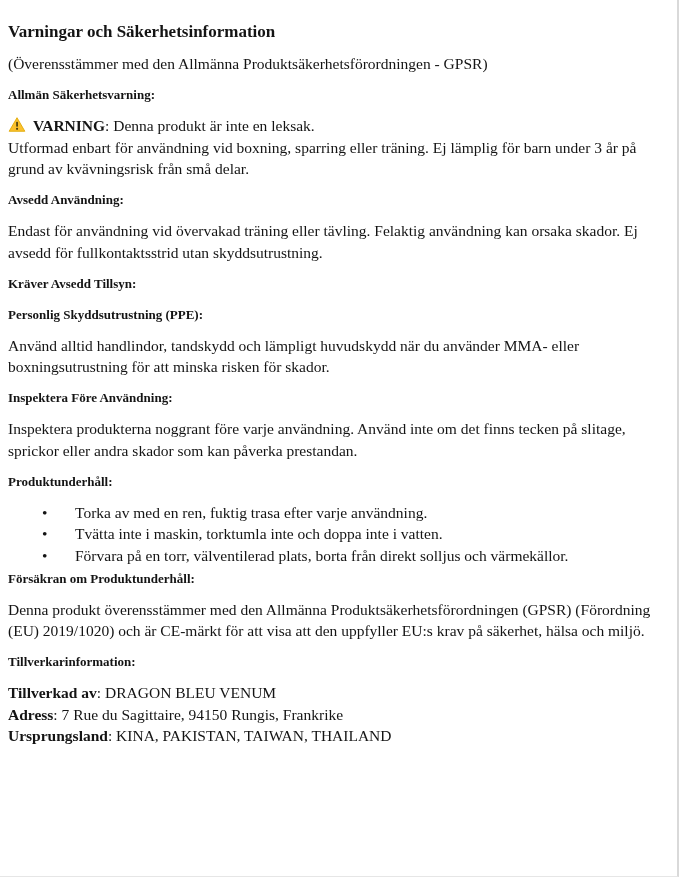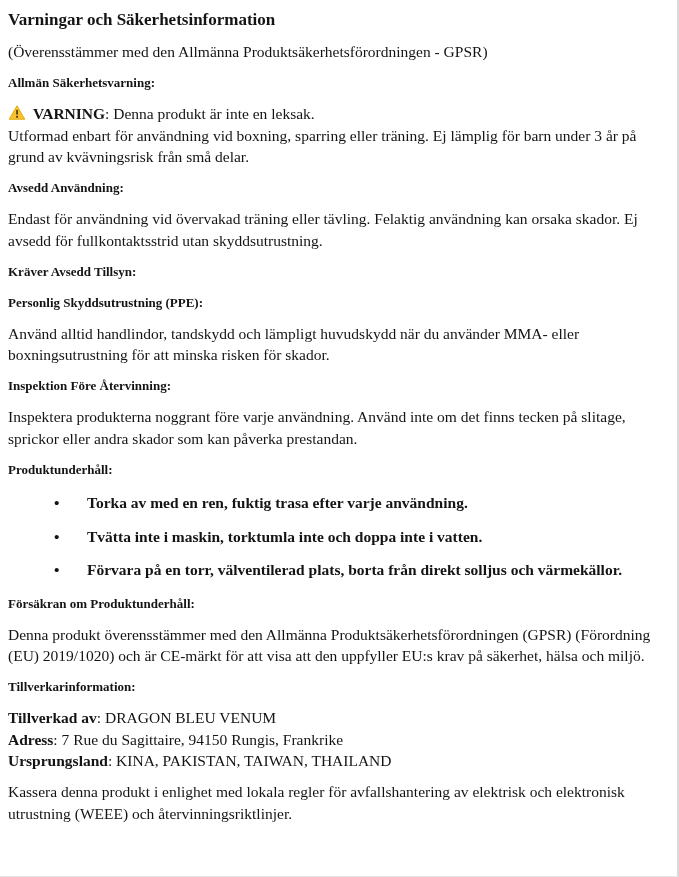--- a/index.html
+++ b/index.html
@@ -5,21 +5,21 @@
   html, body { margin: 0; padding: 0; background: #ffffff; }
   body {
     width: 679px; height: 877px; overflow: hidden;
     font-family: "Liberation Serif", "DejaVu Serif", serif;
     font-size: 15.5px; line-height: 21.5px; color: #141414;
     -webkit-font-smoothing: antialiased;
   }
   .doc {
     box-sizing: border-box;
     width: 679px; height: 877px;
-    padding: 9px 16px 0 8px;
+    padding: 21px 16px 0 8px;
     border-right: 2px solid #d9d9d9;
     border-bottom: 1px solid #e6e6e6;
     background: #ffffff;
   }
   h1.doc-title {
     font-size: 17px; line-height: 22px;
     font-weight: bold; margin: 0 0 10px 0;
   }
   p.para { margin: 0 0 9.5px 0; }
   h2.sec-heading {
@@ -30,21 +30,21 @@
     display: inline-block; width: 18px; height: 15px;
     vertical-align: -1px; margin-right: 7px;
   }
   .warn-icon svg { display: block; }
   b.inline-label { font-weight: bold; }
   ul.bullet-list {
     list-style: none;
     margin: 4px 0 1.5px 0; padding: 0;
   }
   ul.bullet-list li {
-    position: relative; padding-left: 67px; margin: 12px; font-weight: bold;
+    position: relative; padding-left: 67px; margin: 0;
   }
   ul.bullet-list li::before {
     content: "\2022";
     position: absolute; left: 34px; top: 0;
     font-size: 15.5px;
   }
 </style>
 </head>
 <body>
 
@@ -66,35 +66,34 @@
   </p>
 
   <h2 class="sec-heading">Avsedd Användning:</h2>
   <p class="para">Endast för användning vid övervakad träning eller tävling. Felaktig användning kan orsaka skador. Ej avsedd för fullkontaktsstrid utan skyddsutrustning.</p>
 
   <h2 class="sec-heading">Kräver Avsedd Tillsyn:</h2>
 
   <h2 class="sec-heading">Personlig Skyddsutrustning (PPE):</h2>
   <p class="para">Använd alltid handlindor, tandskydd och lämpligt huvudskydd när du använder MMA- eller boxningsutrustning för att minska risken för skador.</p>
 
-  <h2 class="sec-heading">Inspektion Före Återvinning:</h2>
+  <h2 class="sec-heading">Inspektera Före Användning:</h2>
   <p class="para">Inspektera produkterna noggrant före varje användning. Använd inte om det finns tecken på slitage, sprickor eller andra skador som kan påverka prestandan.</p>
 
   <h2 class="sec-heading">Produktunderhåll:</h2>
   <ul class="bullet-list">
     <li>Torka av med en ren, fuktig trasa efter varje användning.</li>
     <li>Tvätta inte i maskin, torktumla inte och doppa inte i vatten.</li>
     <li>Förvara på en torr, välventilerad plats, borta från direkt solljus och värmekällor.</li>
   </ul>
 
   <h2 class="sec-heading">Försäkran om Produktunderhåll:</h2>
   <p class="para">Denna produkt överensstämmer med den Allmänna Produktsäkerhetsförordningen (GPSR) (Förordning (EU) 2019/1020) och är CE-märkt för att visa att den uppfyller EU:s krav på säkerhet, hälsa och miljö.</p>
 
   <h2 class="sec-heading">Tillverkarinformation:</h2>
   <p class="para">
     <b class="inline-label">Tillverkad av</b><span>: DRAGON BLEU VENUM</span><br>
     <b class="inline-label">Adress</b><span>: 7 Rue du Sagittaire, 94150 Rungis, Frankrike</span><br>
     <b class="inline-label">Ursprungsland</b><span>: KINA, PAKISTAN, TAIWAN, THAILAND</span>
   </p>
 
-  <p class="para">Kassera denna produkt i enlighet med lokala regler för avfallshantering av elektrisk och elektronisk utrustning (WEEE) och återvinningsriktlinjer.</p>
 
 </div>
 
 </body></html>

